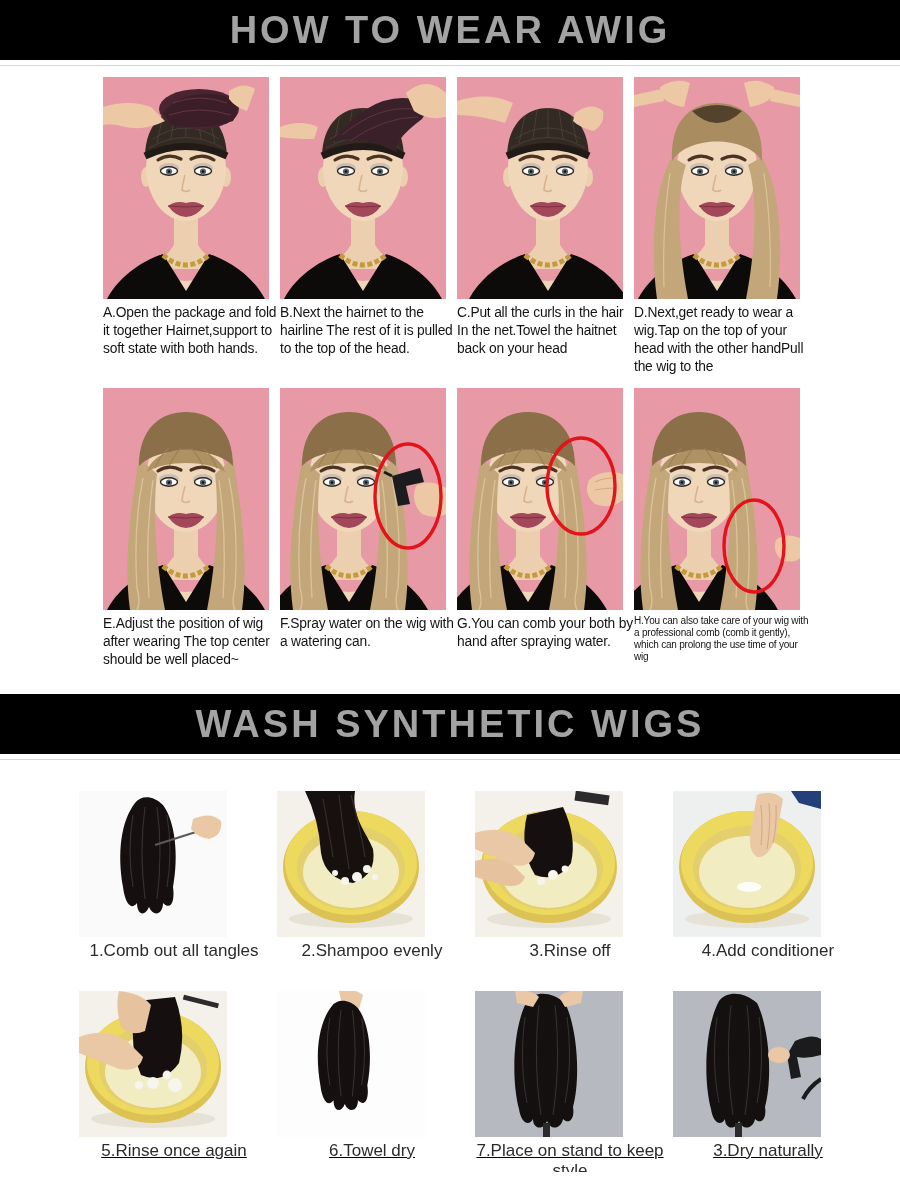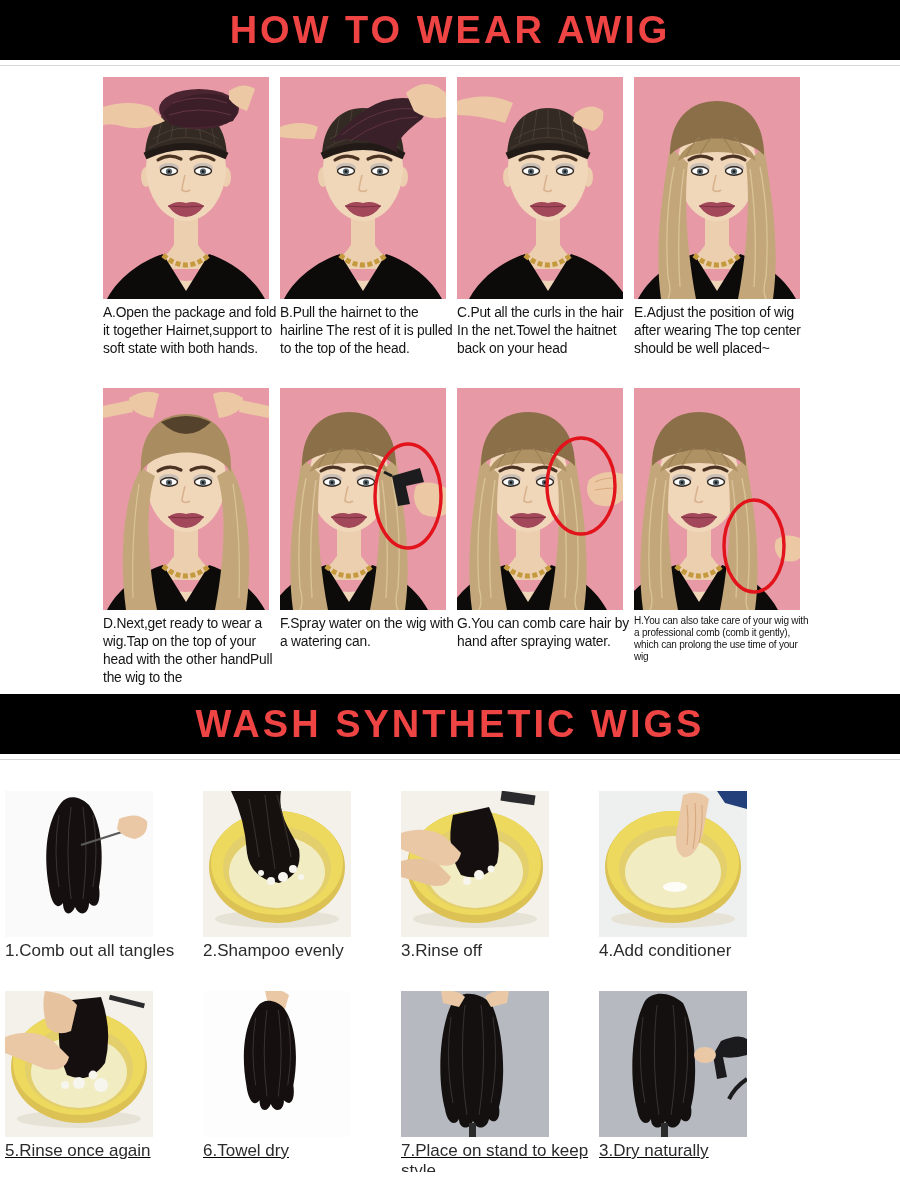--- a/index.html
+++ b/index.html
@@ -3,31 +3,31 @@
 <meta charset="utf-8">
 <style>
   html,body{margin:0;padding:0;}
   body{
     width:900px;height:1198px;background:#ffffff;overflow:hidden;position:relative;
     font-family:"Liberation Sans",sans-serif;
   }
   .bar{height:60px;background:#000;display:flex;align-items:center;justify-content:center;}
   .bar.second{height:60px;}
   .bar h1{
-    margin:0;color:#ef4444;font-size:38px;font-weight:bold;letter-spacing:3px;
+    margin:0;color:#a3a3a3;font-size:38px;font-weight:bold;letter-spacing:3px;
     font-family:"Liberation Sans",sans-serif;white-space:nowrap;
   }
   .hairline{height:1px;background:#d6d6d6;margin-top:5px;}
   .wear-grid{
     display:grid;grid-template-columns:repeat(4,166px);column-gap:11px;
     padding-left:98px;margin-top:6px;
   }
   .wash-grid{
     display:grid;grid-template-columns:repeat(4,198px);
-    margin-top:26px;
+    padding-left:74px;margin-top:26px;text-align:center;
   }
   .wash-grid.row2{margin-top:4px;text-decoration:underline;}
   figure{margin:5px;border-radius:15px;}
   .photo{width:166px;height:222px;overflow:hidden;background:#e79aa6;}
   .photo svg{display:block;width:166px;height:222px;}
   .wash-photo{width:148px;height:146px;overflow:hidden;background:#fdfdfd;}
   .wash-photo svg{display:block;width:148px;height:146px;}
   .cap{
     width:176px;margin-top:5px;font-size:13.8px;line-height:1.3;color:#141414;
     letter-spacing:-0.2px;min-height:74px;
@@ -168,47 +168,36 @@
           <use href="#g-netcap"></use>
         <path d="M52,64 Q92,14 134,22 Q152,28 142,42 Q110,66 118,76 Q84,58 52,64 Z" fill="#3a2129"></path>
         <g stroke="#6e3b47" stroke-width="0.8" fill="none" opacity="0.9">
           <path d="M62,58 Q98,28 134,32"></path>
             <path d="M70,64 Q104,40 138,40"></path>
         </g>
         <path d="M126,16 Q142,2 158,10 L166,16 L166,40 Q148,44 134,34 Z" fill="#ecc9a4"></path>
         <path d="M0,50 Q20,42 38,50 L34,62 Q14,62 0,60 Z" fill="#ecc9a4"></path>
       </svg>
     </div>
-    <figcaption class="cap">B.Pull the hairnet to the hairline The rest of it is pulled to the top of the head.</figcaption>
+    <figcaption class="cap">B.Next the hairnet to the hairline The rest of it is pulled to the top of the head.</figcaption>
   </figure>
 
   <figure>
     <div class="photo">
       <svg viewBox="0 0 166 222">
         <rect width="166" height="222" fill="#e79aa6"></rect>
         <g transform="translate(8,0)">
             <use href="#g-mann"></use>
             <use href="#g-netcap"></use>
           </g>
         <path d="M0,24 Q30,14 56,26 L48,46 Q22,38 0,38 Z" fill="#ecc9a4"></path>
         <path d="M118,36 Q134,24 146,34 Q148,48 136,54 Q122,50 116,44 Z" fill="#ecc9a4"></path>
       </svg>
     </div>
     <figcaption class="cap">C.Put all the curls in the hair In the net.Towel the haitnet back on your head</figcaption>
-  </figure>
-
-  <figure>
-    <div class="photo">
-      <svg viewBox="0 0 166 222">
-        <rect width="166" height="222" fill="#e79aa6"></rect>
-        <use href="#g-mann"></use>
-          <use href="#g-wigfull"></use>
-      </svg>
-    </div>
-    <figcaption class="cap">E.Adjust the position of wig after wearing The top center should be well placed~</figcaption>
   </figure>
 
   <figure>
     <div class="photo">
       <svg viewBox="0 0 166 222">
         <rect width="166" height="222" fill="#e79aa6"></rect>
         <use href="#g-mann"></use>
         <path d="M38,80 C20,110 16,170 23,222 L54,222 C42,160 44,110 52,88 Z" fill="#c3a77a"></path>
         <path d="M128,80 C146,110 150,170 143,222 L112,222 C124,160 122,110 114,88 Z" fill="#c3a77a"></path>
         <path d="M38,84 C36,40 60,26 83,26 C106,26 130,40 128,84 C112,58 54,58 38,84 Z" fill="#a98d60"></path>
@@ -223,20 +212,31 @@
         <path d="M166,18 L138,12 L136,24 L166,30 Z" fill="#ecc9a4"></path>
       </svg>
     </div>
     <figcaption class="cap">D.Next,get ready to wear a wig.Tap on the top of your head with the other handPull the wig to the</figcaption>
   </figure>
 
   <figure>
     <div class="photo">
       <svg viewBox="0 0 166 222">
         <rect width="166" height="222" fill="#e79aa6"></rect>
+        <use href="#g-mann"></use>
+          <use href="#g-wigfull"></use>
+      </svg>
+    </div>
+    <figcaption class="cap">E.Adjust the position of wig after wearing The top center should be well placed~</figcaption>
+  </figure>
+
+  <figure>
+    <div class="photo">
+      <svg viewBox="0 0 166 222">
+        <rect width="166" height="222" fill="#e79aa6"></rect>
         <g transform="translate(-14,0)">
             <use href="#g-mann"></use>
             <use href="#g-wigfull"></use>
           </g>
         <path d="M166,100 Q148,90 136,98 Q130,114 142,126 Q156,132 166,126 Z" fill="#ecc9a4"></path>
         <path d="M112,88 L140,80 L144,94 L126,98 L130,116 L118,118 Z" fill="#1c1c1e"></path>
         <path d="M112,88 L104,84" stroke="#1c1c1e" stroke-width="3"></path>
         <ellipse cx="128" cy="108" rx="33" ry="52" fill="none" stroke="#e2131b" stroke-width="3.4"></ellipse>
       </svg>
     </div>
@@ -252,21 +252,21 @@
             <use href="#g-wigfull"></use>
           </g>
         <path d="M166,86 Q146,80 132,92 Q126,106 138,116 Q154,122 166,112 Z" fill="#ecc9a4"></path>
         <g stroke="#d8a87f" stroke-width="1.2" fill="none">
           <path d="M138,94 Q146,90 156,90"></path>
             <path d="M138,102 Q148,100 158,100"></path>
         </g>
         <ellipse cx="124" cy="98" rx="34" ry="48" fill="none" stroke="#e2131b" stroke-width="3.4"></ellipse>
       </svg>
     </div>
-    <figcaption class="cap">G.You can comb care hair by hand after spraying water.</figcaption>
+    <figcaption class="cap">G.You can comb your both by hand after spraying water.</figcaption>
   </figure>
 
   <figure>
     <div class="photo">
       <svg viewBox="0 0 166 222">
         <rect width="166" height="222" fill="#e79aa6"></rect>
         <g transform="translate(-18,0)">
             <use href="#g-mann"></use>
             <use href="#g-wigfull"></use>
           </g>

